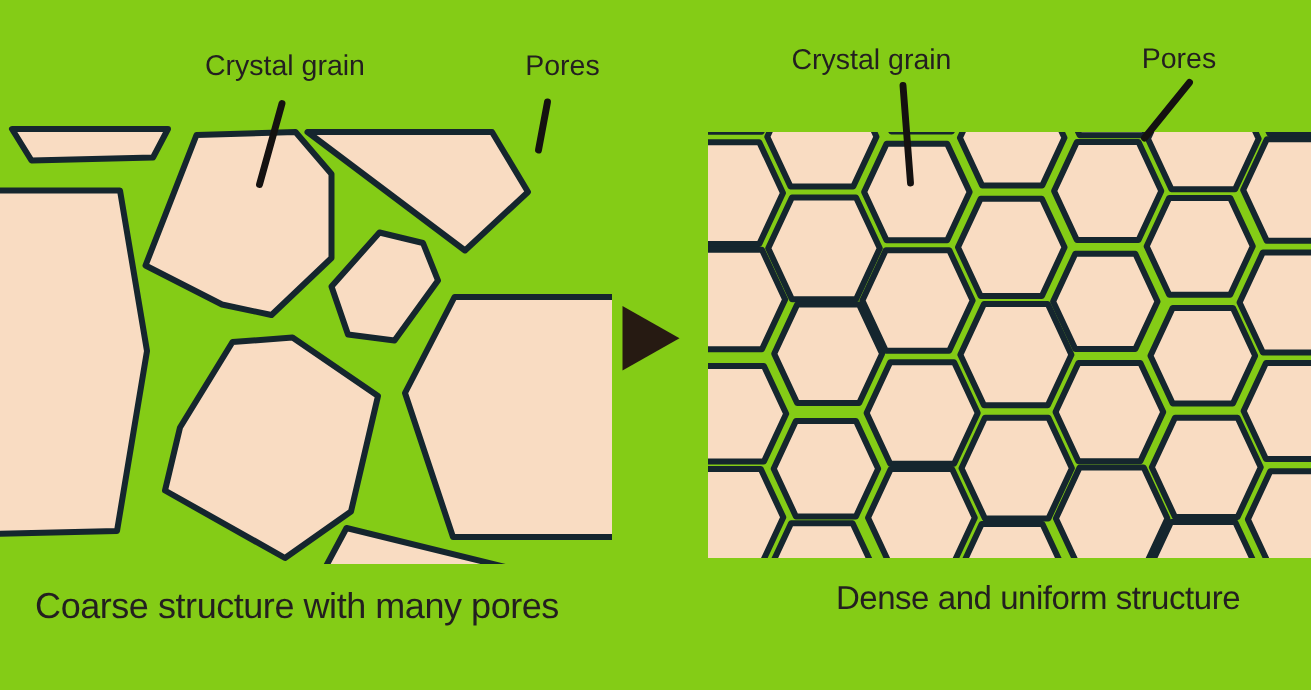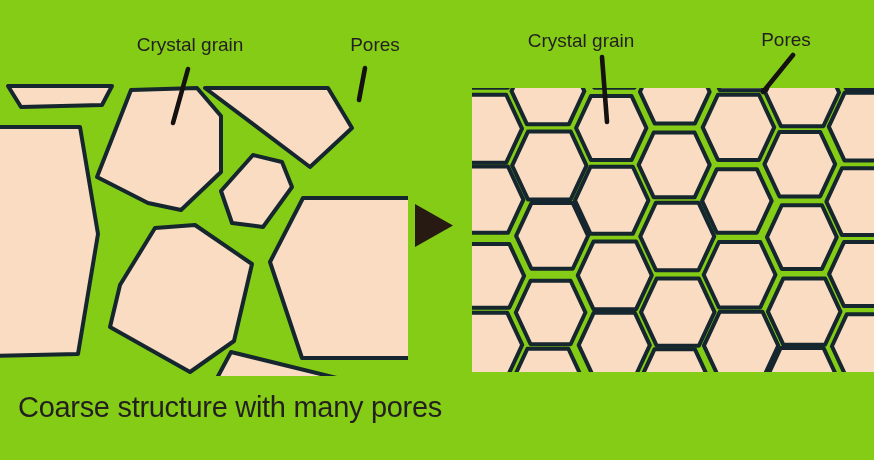--- a/index.html
+++ b/index.html
@@ -95,16 +95,17 @@
   </svg>
 
   <div class="label" style="left: 90px; top: 35px; width: 200px; color: rgb(35, 31, 32);">Crystal grain</div>
 
   <div class="label" style="left: 325px; top: 35px; width: 100px; color: rgb(35, 31, 32);">Pores</div>
 
   <div class="label" style="left: 481px; top: 31px; width: 200px; color: rgb(35, 31, 32);">Crystal grain</div>
 
   <div class="label" style="left: 736px; top: 30px; width: 100px; color: rgb(35, 31, 32);">Pores</div>
 
-  <div class="caption" style="left: 18px; top: 391px; width: 360px; font-size: 29px; color: rgb(35, 31, 32);">Coarse structure with many pores</div>
+  <div class="caption" style="left: 18px; top: 391px; width: 360px; font-size: 24px; color: rgb(35, 31, 32);">Coarse structure with many pores</div>
 
+  <div class="caption" style="left: 512px; top: 386px; width: 360px; color: rgb(35, 31, 32);">Dense and uniform structure</div>
 
 </div>
 
 </body></html>

